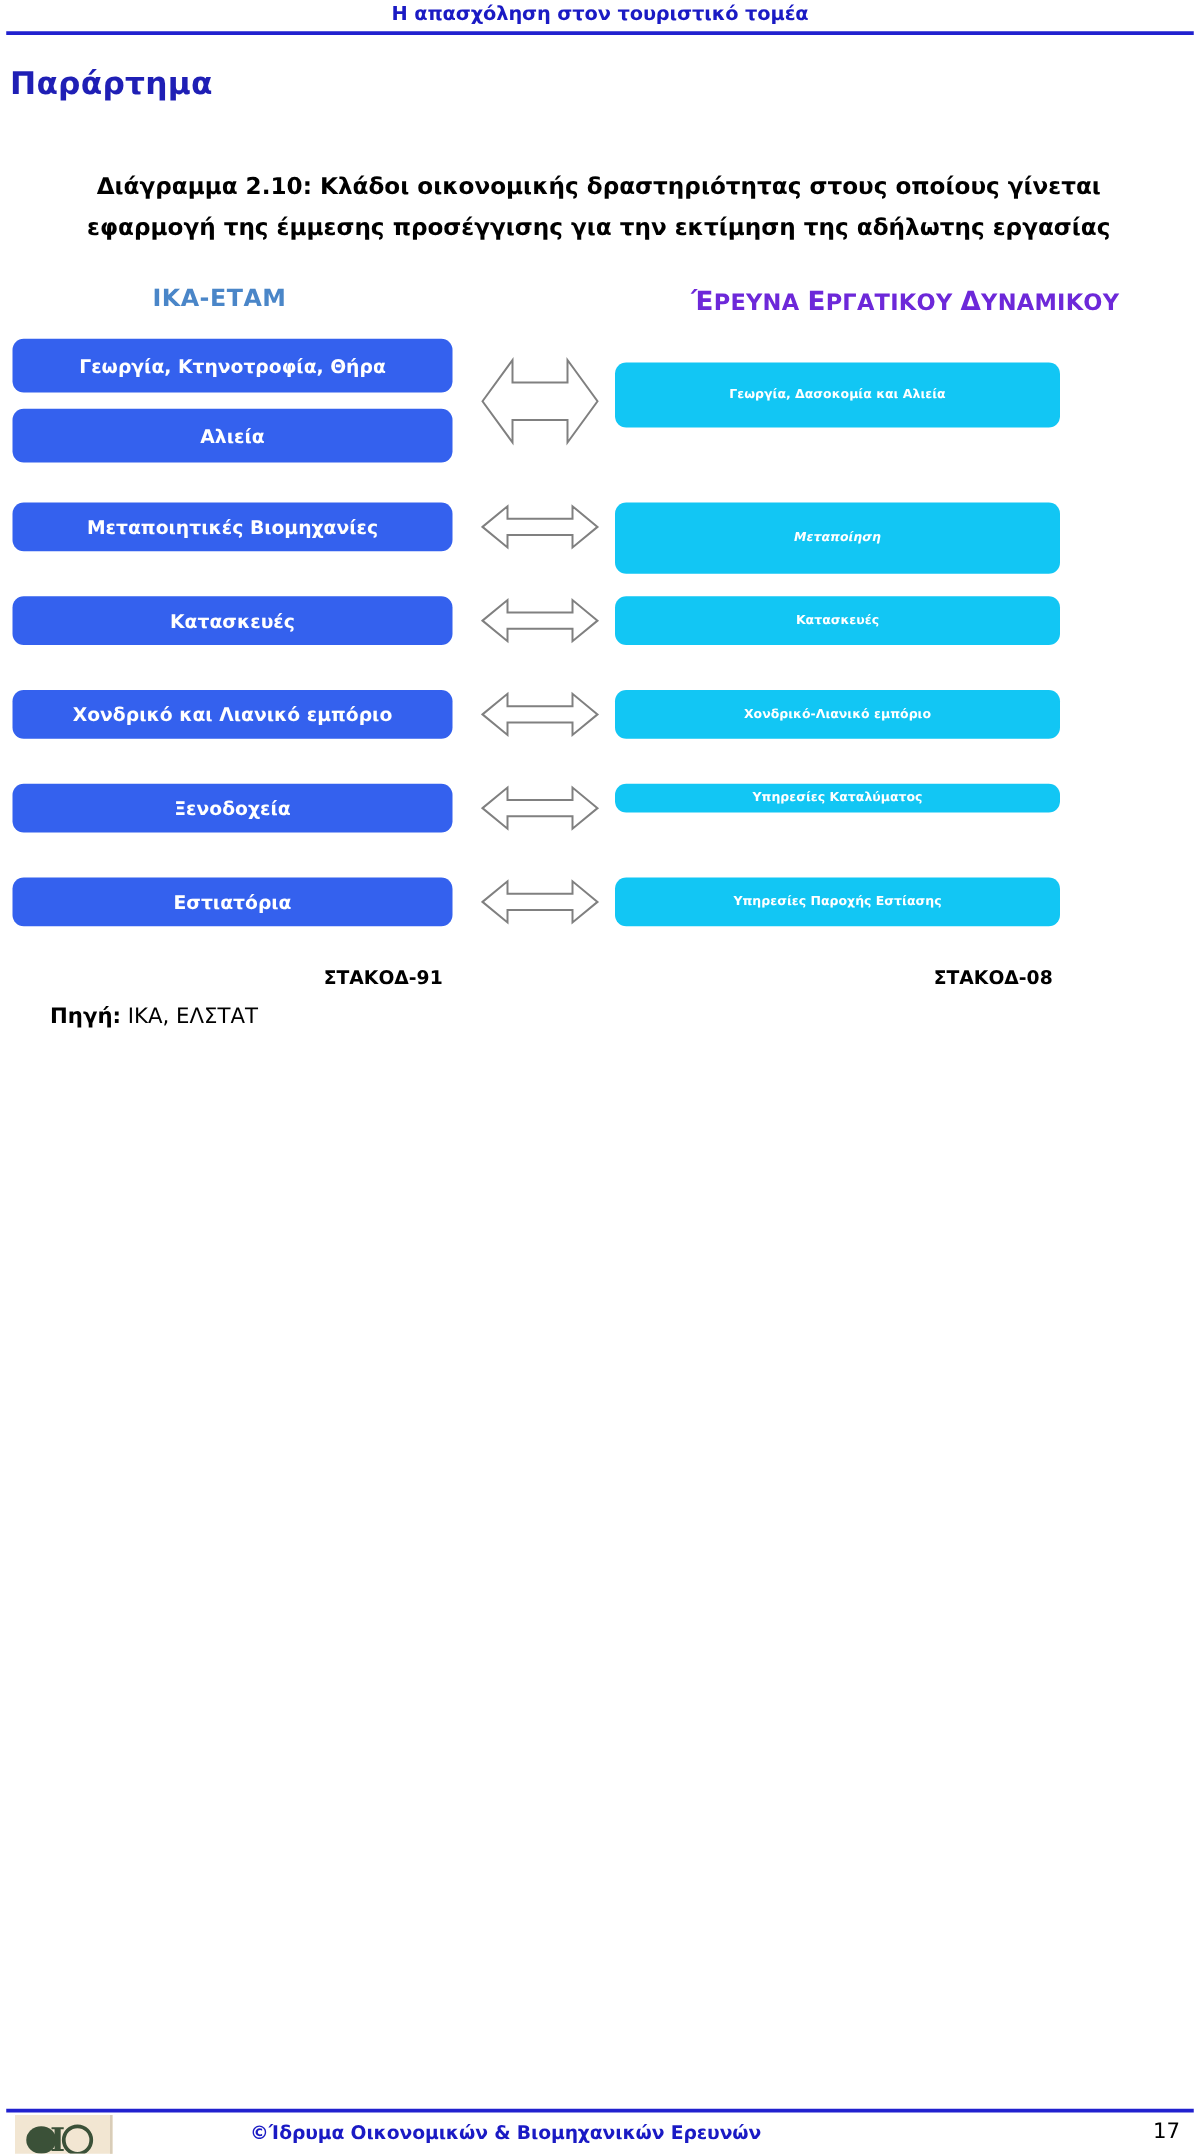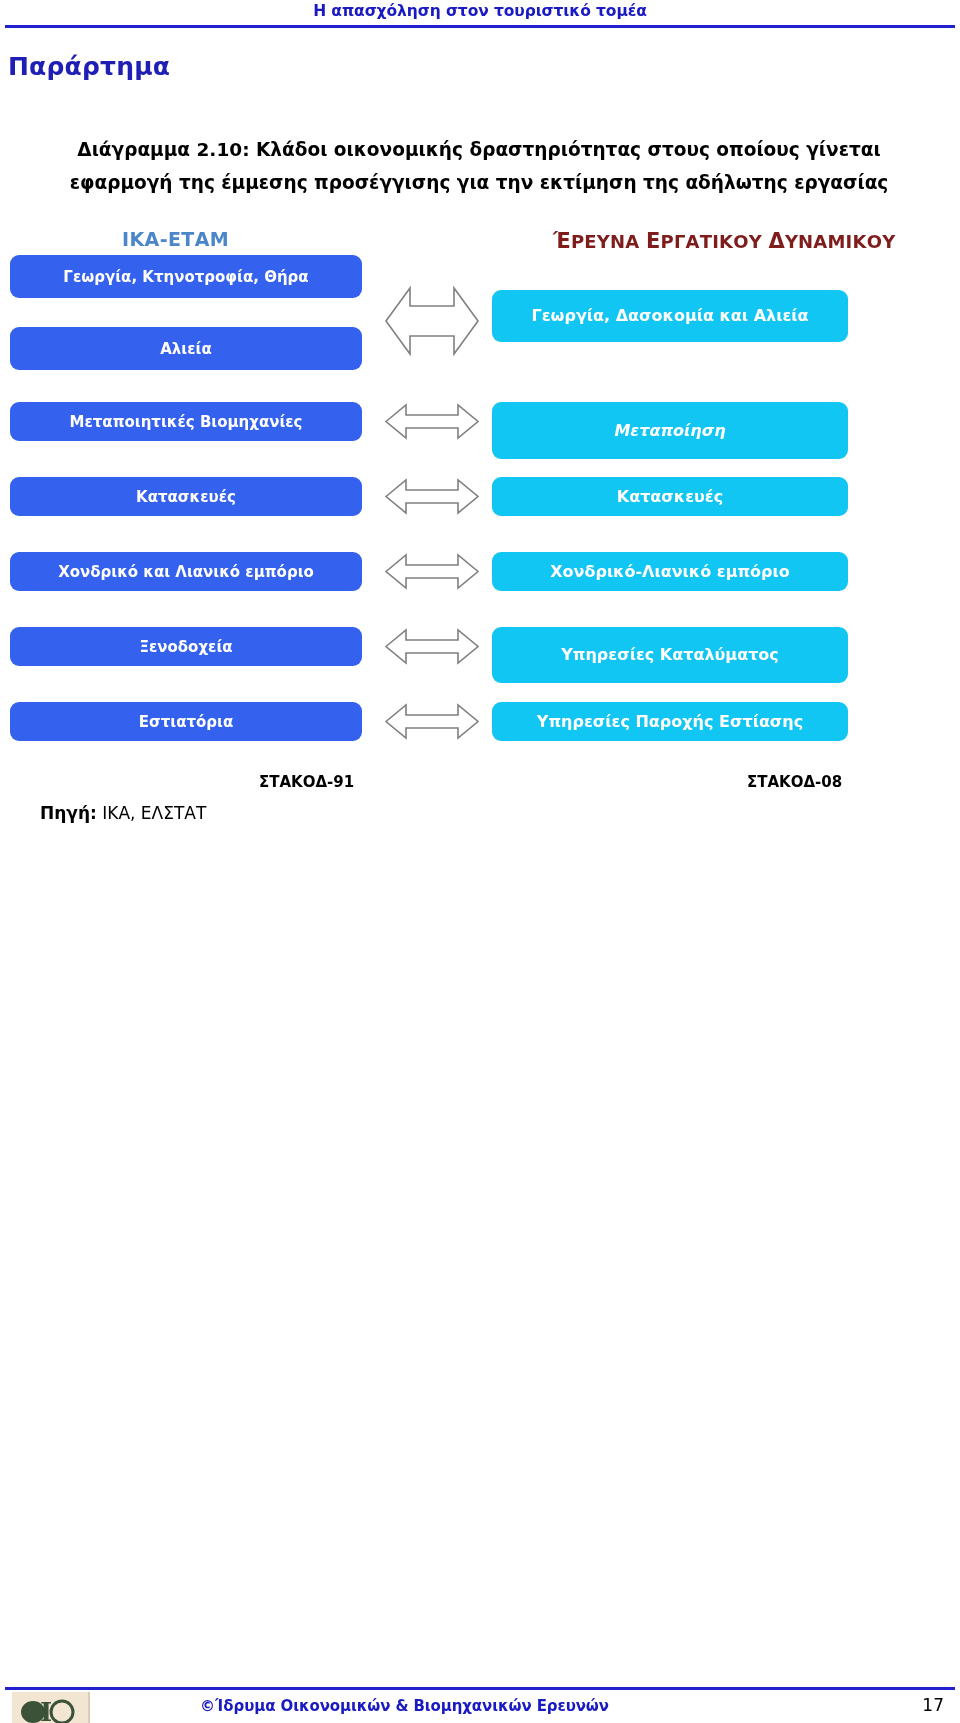--- a/index.html
+++ b/index.html
@@ -87,21 +87,21 @@
     top: 0px;
     left: 122px;
     font-size: 19px;
     color: #4a86c8;
     letter-spacing: 0.4px;
   }
   .col-header-right {
     top: 1px;
     left: 553px;
     font-size: 18px;
-    color: #7f1d1d;
+    color: #6d28d9;
     letter-spacing: 0.2px;
   }
   .col-header-right .cap {
     font-size: 21px;
   }
 
   .node {
     position: absolute;
     border-radius: 9px;
     display: flex;
@@ -117,21 +117,21 @@
   }
   .node-left {
     left: 10px;
     width: 352px;
     background: #3461ee;
   }
   .node-right {
     left: 492px;
     width: 356px;
     background: #12c6f4;
-    font-size: 16px;
+    font-size: 10px;
   }
 
   .arrow {
     position: absolute;
     left: 384px;
     width: 96px;
   }
   .arrow svg { display: block; width: 100%; height: 100%; }
 
   .code-label {
@@ -214,21 +214,21 @@
 <div class="appendix-title">Παράρτημα</div>
 
 <div class="figure-caption">Διάγραμμα 2.10: Κλάδοι οικονομικής δραστηριότητας στους οποίους γίνεται εφαρμογή της έμμεσης προσέγγισης για την εκτίμηση της αδήλωτης εργασίας</div>
 
 <div class="diagram">
 
   <div class="col-header col-header-left">ΙΚΑ-ΕΤΑΜ</div>
 
   <div class="col-header col-header-right"><span class="cap">Έ</span><span>ΡΕΥΝΑ </span><span class="cap">Ε</span><span>ΡΓΑΤΙΚΟΥ </span><span class="cap">Δ</span><span>ΥΝΑΜΙΚΟΥ</span></div>
 
-  <div class="node node-left" style="top:27px;height:43px;">Γεωργία, Κτηνοτροφία, Θήρα</div>
+  <div class="node node-left" style="top:43px;height:43px;">Γεωργία, Κτηνοτροφία, Θήρα</div>
   <div class="node node-left" style="top:99px;height:43px;">Αλιεία</div>
   <div class="arrow" style="top:52px;height:82px;">
     <svg viewBox="0 0 96 82" preserveAspectRatio="none">
       <path d="M2 41 L26 8 L26 26 L70 26 L70 8 L94 41 L70 74 L70 56 L26 56 L26 74 Z" fill="#ffffff" stroke="#808080" stroke-width="1.6" stroke-linejoin="miter"></path>
     </svg>
   </div>
   <div class="node node-right" style="top:62px;height:52px;">Γεωργία, Δασοκομία και Αλιεία</div>
 
   <div class="node node-left" style="top:174px;height:39px;">Μεταποιητικές Βιομηχανίες</div>
   <div class="arrow" style="top:174px;height:39px;">
@@ -253,21 +253,21 @@
     </svg>
   </div>
   <div class="node node-right" style="top:324px;height:39px;">Χονδρικό-Λιανικό εμπόριο</div>
 
   <div class="node node-left" style="top:399px;height:39px;">Ξενοδοχεία</div>
   <div class="arrow" style="top:399px;height:39px;">
     <svg viewBox="0 0 96 39" preserveAspectRatio="none">
       <path d="M2 19.5 L22 3 L22 13 L74 13 L74 3 L94 19.5 L74 36 L74 26 L22 26 L22 36 Z" fill="#ffffff" stroke="#808080" stroke-width="1.6" stroke-linejoin="miter"></path>
     </svg>
   </div>
-  <div class="node node-right" style="top:399px;height:56px;">Υπηρεσίες Καταλύματος</div>
+  <div class="node node-right" style="top:399px;height:23px;">Υπηρεσίες Καταλύματος</div>
 
   <div class="node node-left" style="top:474px;height:39px;">Εστιατόρια</div>
   <div class="arrow" style="top:474px;height:39px;">
     <svg viewBox="0 0 96 39" preserveAspectRatio="none">
       <path d="M2 19.5 L22 3 L22 13 L74 13 L74 3 L94 19.5 L74 36 L74 26 L22 26 L22 36 Z" fill="#ffffff" stroke="#808080" stroke-width="1.6" stroke-linejoin="miter"></path>
     </svg>
   </div>
   <div class="node node-right" style="top:474px;height:39px;">Υπηρεσίες Παροχής Εστίασης</div>
 
   <div class="code-label code-left">ΣΤΑΚΟΔ-91</div>

